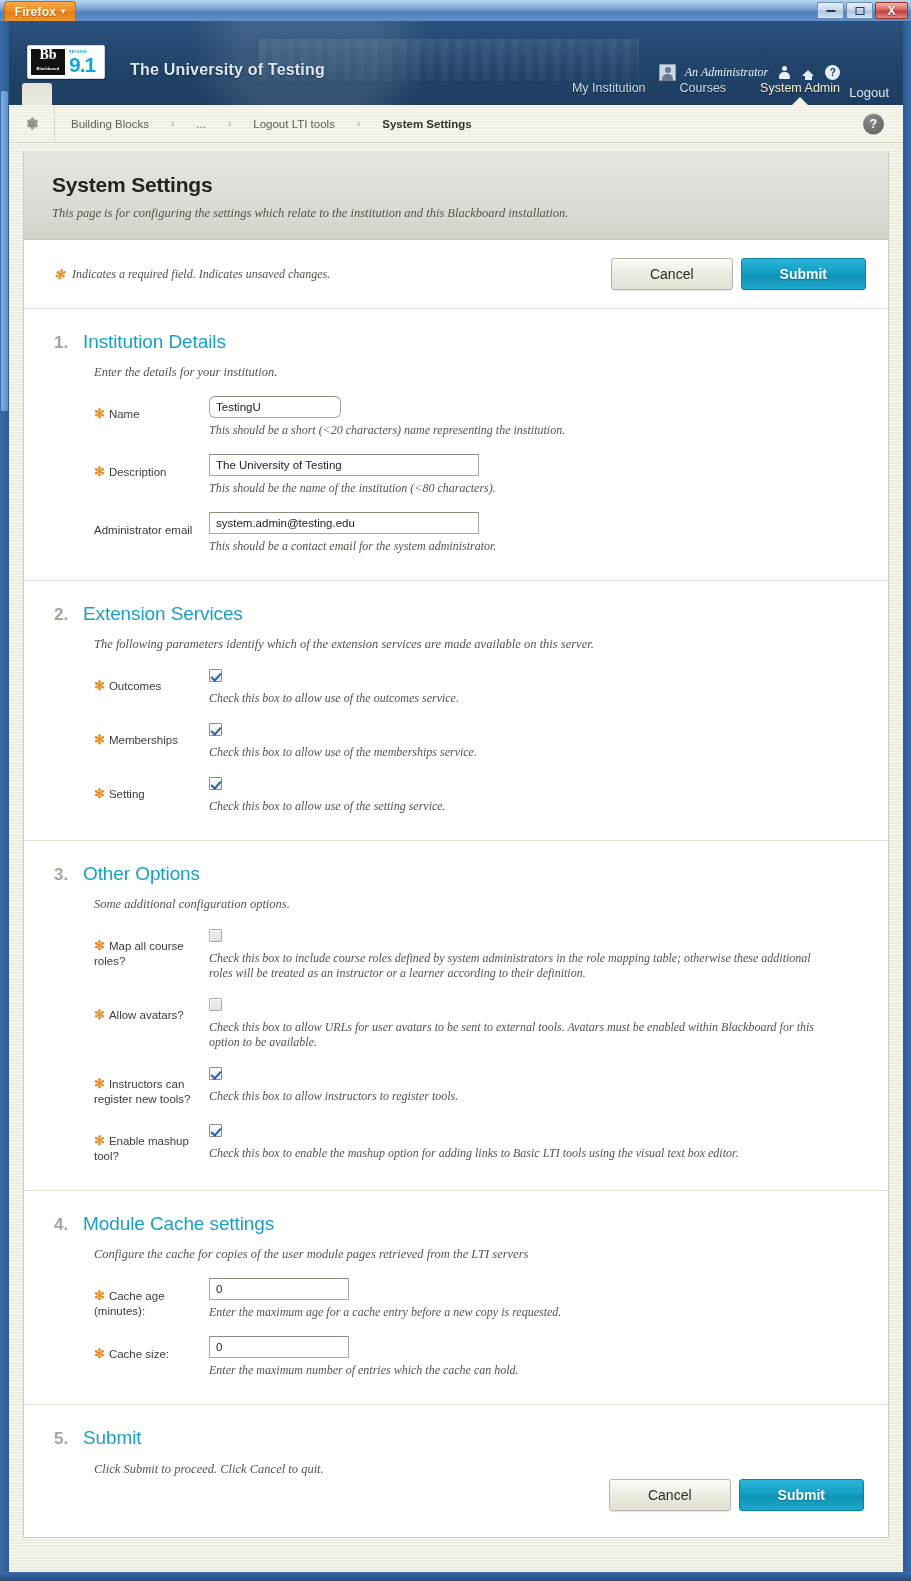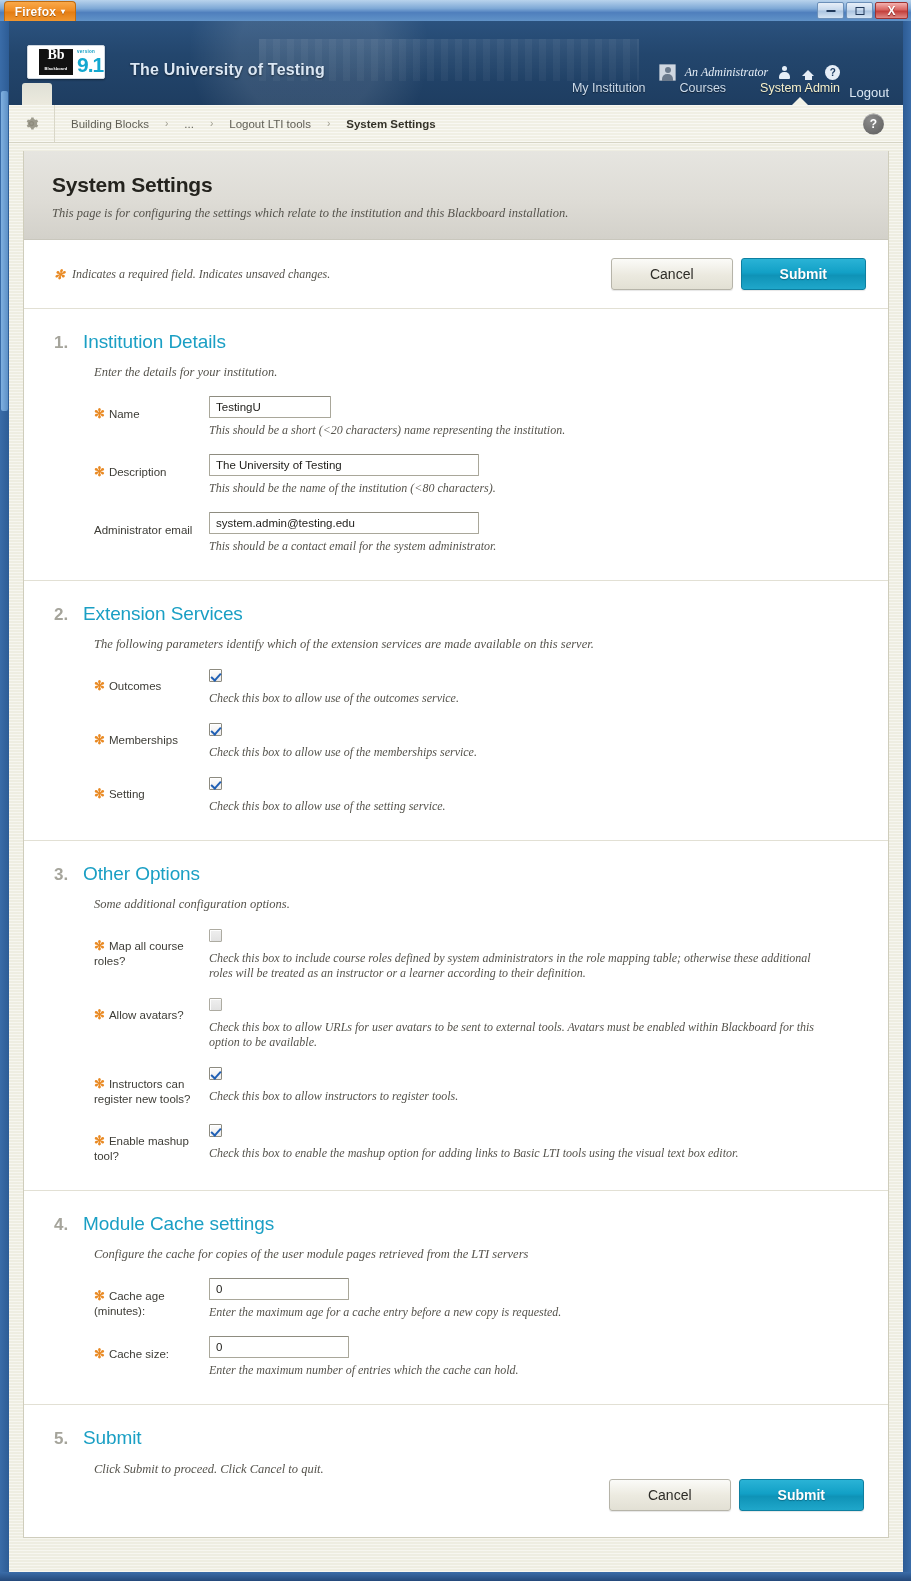--- a/index.html
+++ b/index.html
@@ -96,21 +96,21 @@
       repeating-linear-gradient(90deg, rgba(255,255,255,.06) 0 7px, rgba(255,255,255,0) 7px 14px);
     opacity:.65;
   }
   .bb-logo{
     position:absolute; left:18px; top:24px; width:78px; height:34px;
     background:#ffffff; border:1px solid #cfd8e2;
     border-radius:2px; display:flex; align-items:center;
     box-shadow:0 1px 2px rgba(0,0,0,.4);
   }
   .bb-mark{
-    width:34px; height:26px; margin-left:11px; background:#111;
+    width:34px; height:26px; margin-left:3px; background:#111;
     color:#fff; font-family:"Liberation Serif", serif;
     font-weight:bold; font-size:14px; line-height:12px;
     display:flex; flex-direction:column; align-items:center; justify-content:center;
   }
   .bb-mark .sm{ font-size:4px; font-family:"Liberation Sans",sans-serif; letter-spacing:.1px; margin-top:2px;}
   .bb-ver{
     margin-left:4px; line-height:1;
   }
   .bb-ver .vtxt{ display:block; font-size:4.5px; color:#0e9dc4; letter-spacing:.3px; font-weight:bold;}
   .bb-ver .vnum{ display:block; font-size:21px; color:#13a8d0; font-weight:bold; line-height:19px; letter-spacing:-1px;}
@@ -172,21 +172,21 @@
     border-bottom:1px solid #d6d4c4;
   }
   .crumb-gear{
     width:46px; display:flex; align-items:center; justify-content:center;
     border-right:1px solid #d9d7c8; height:100%;
   }
   .gear-icon{
     width:15px; height:15px; position:relative; color:#8d8b7d;
   }
   .gear-icon svg{ display:block; }
-  .crumbs{ padding-left:16px; font-size:11.5px; color:#5f5e55; display:flex; align-items:center; gap:16px;}
+  .crumbs{ padding-left:16px; font-size:11.5px; color:#5f5e55; display:flex; align-items:center; gap:22px;}
   .crumbs .sep{ color:#9b998c; font-size:10px;}
   .crumbs .c-link{ cursor:pointer; }
   .crumbs .c-current{ font-weight:bold; color:#343229;}
   .help-round{
     position:absolute; right:19px; top:50%; transform:translateY(-50%);
     width:21px; height:21px; border-radius:50%;
     background:radial-gradient(circle at 35% 30%, #8b8b8b, #5d5d5d);
     color:#fff; font-weight:bold; font-size:12px;
     text-align:center; line-height:21px; cursor:pointer;
     box-shadow:inset 0 1px 0 rgba(255,255,255,.4);
@@ -260,21 +260,21 @@
   }
   .field-label .astk{ margin-right:4px; }
   .field-body{ flex:1; min-width:0; }
   .txt{
     font-family:"Liberation Sans", sans-serif; font-size:11.5px;
     color:#1d1c18; border:1px solid #a9a79a;
     border-top-color:#8e8c80;
     padding:4px 6px; background:#fff; border-radius:1px;
     outline:none;
   }
-  .txt.w-small{ width:122px; }
+  .txt.w-small{ width:132px;border-radius:6px; }
   .txt.w-med{ width:140px; }
   .txt.w-large{ width:270px; }
   .hint{
     font-family:"Liberation Serif", serif; font-style:italic;
     font-size:12px; color:#55534c; margin-top:5px; line-height:15px;
     max-width:622px;
   }
   .cbx{
     width:13px; height:13px; border:1px solid #8d8b80;
     background:linear-gradient(180deg,#fdfdfd,#eceaea);

